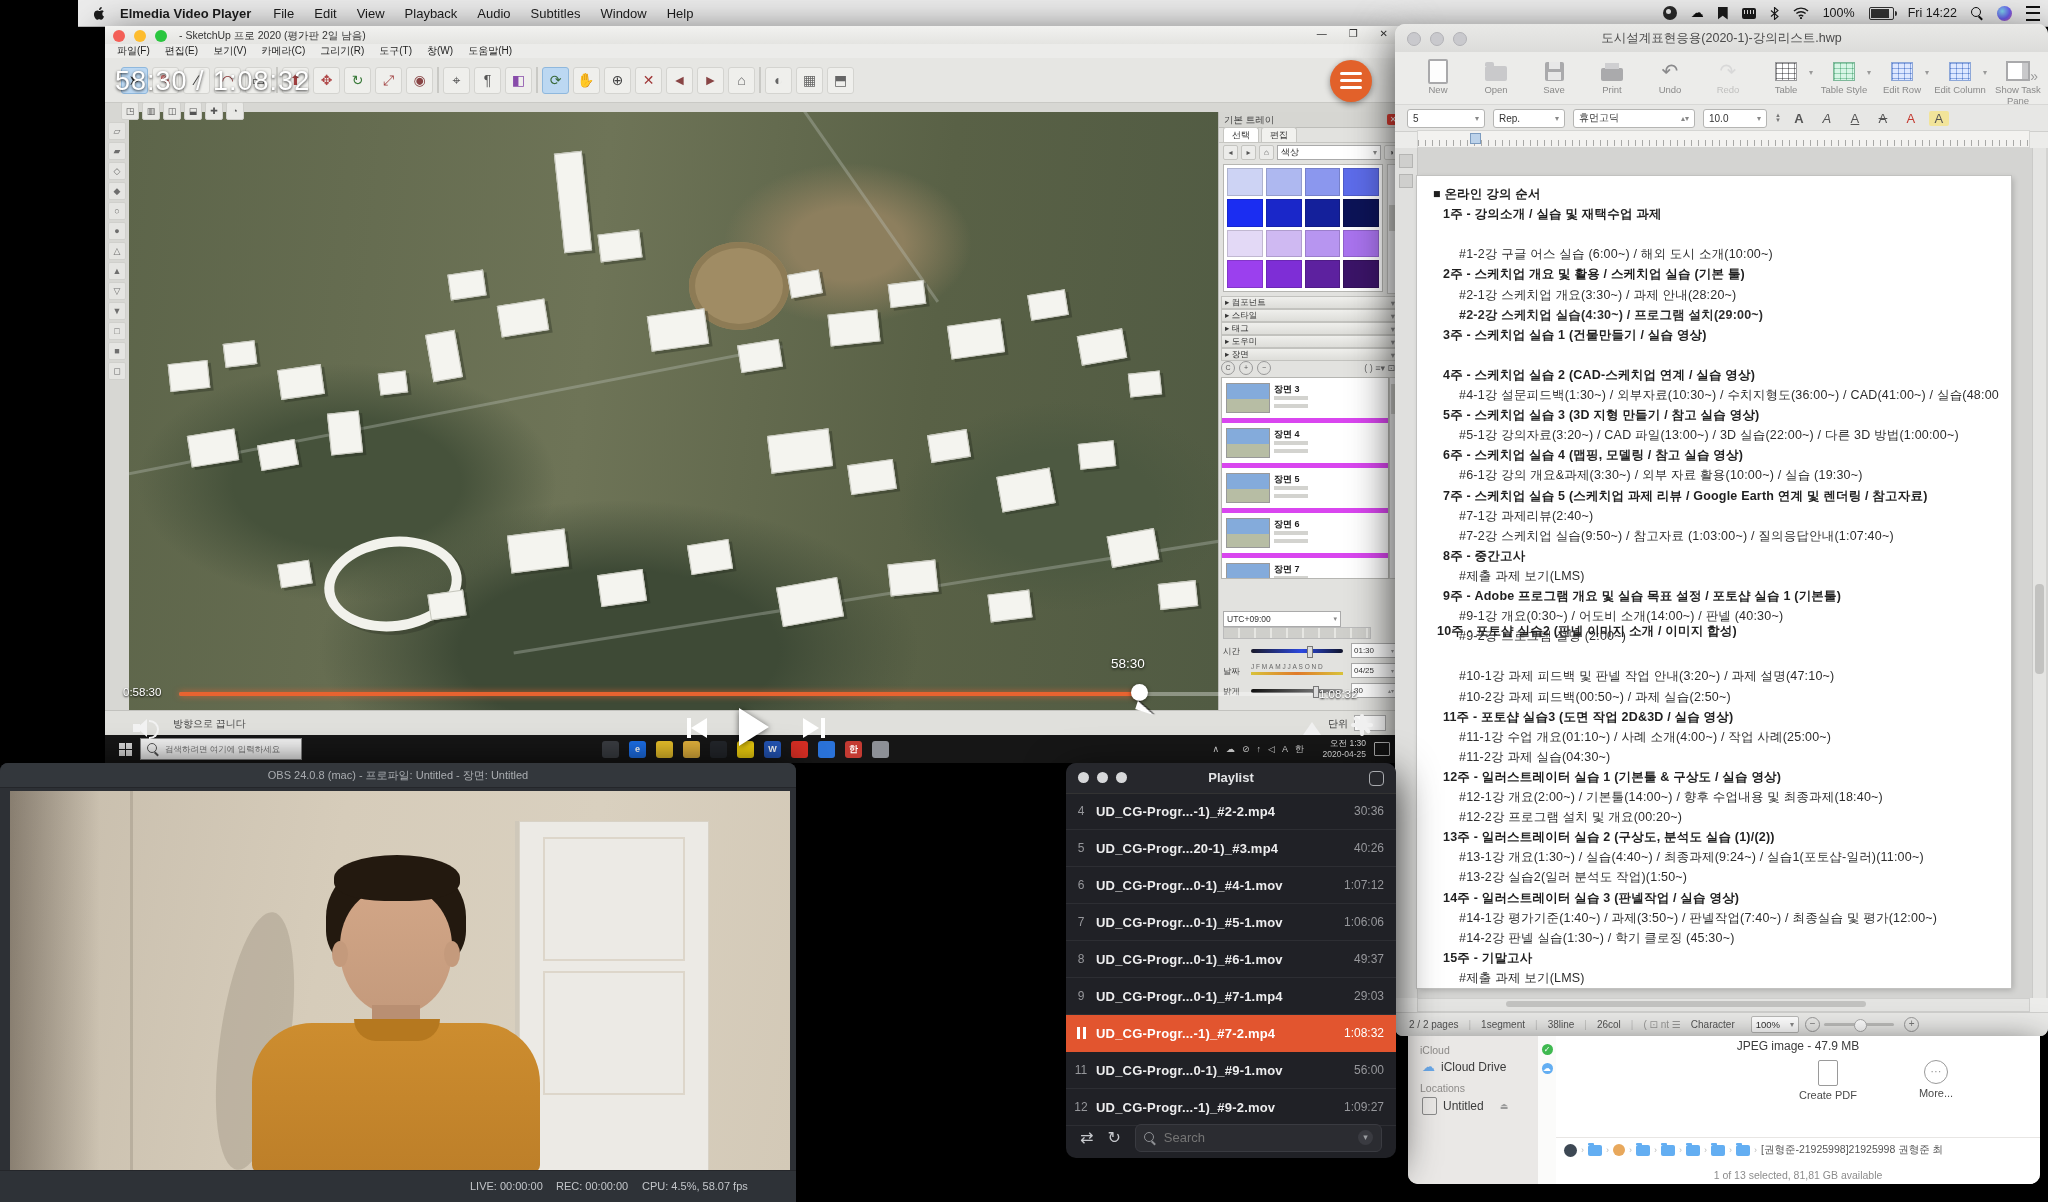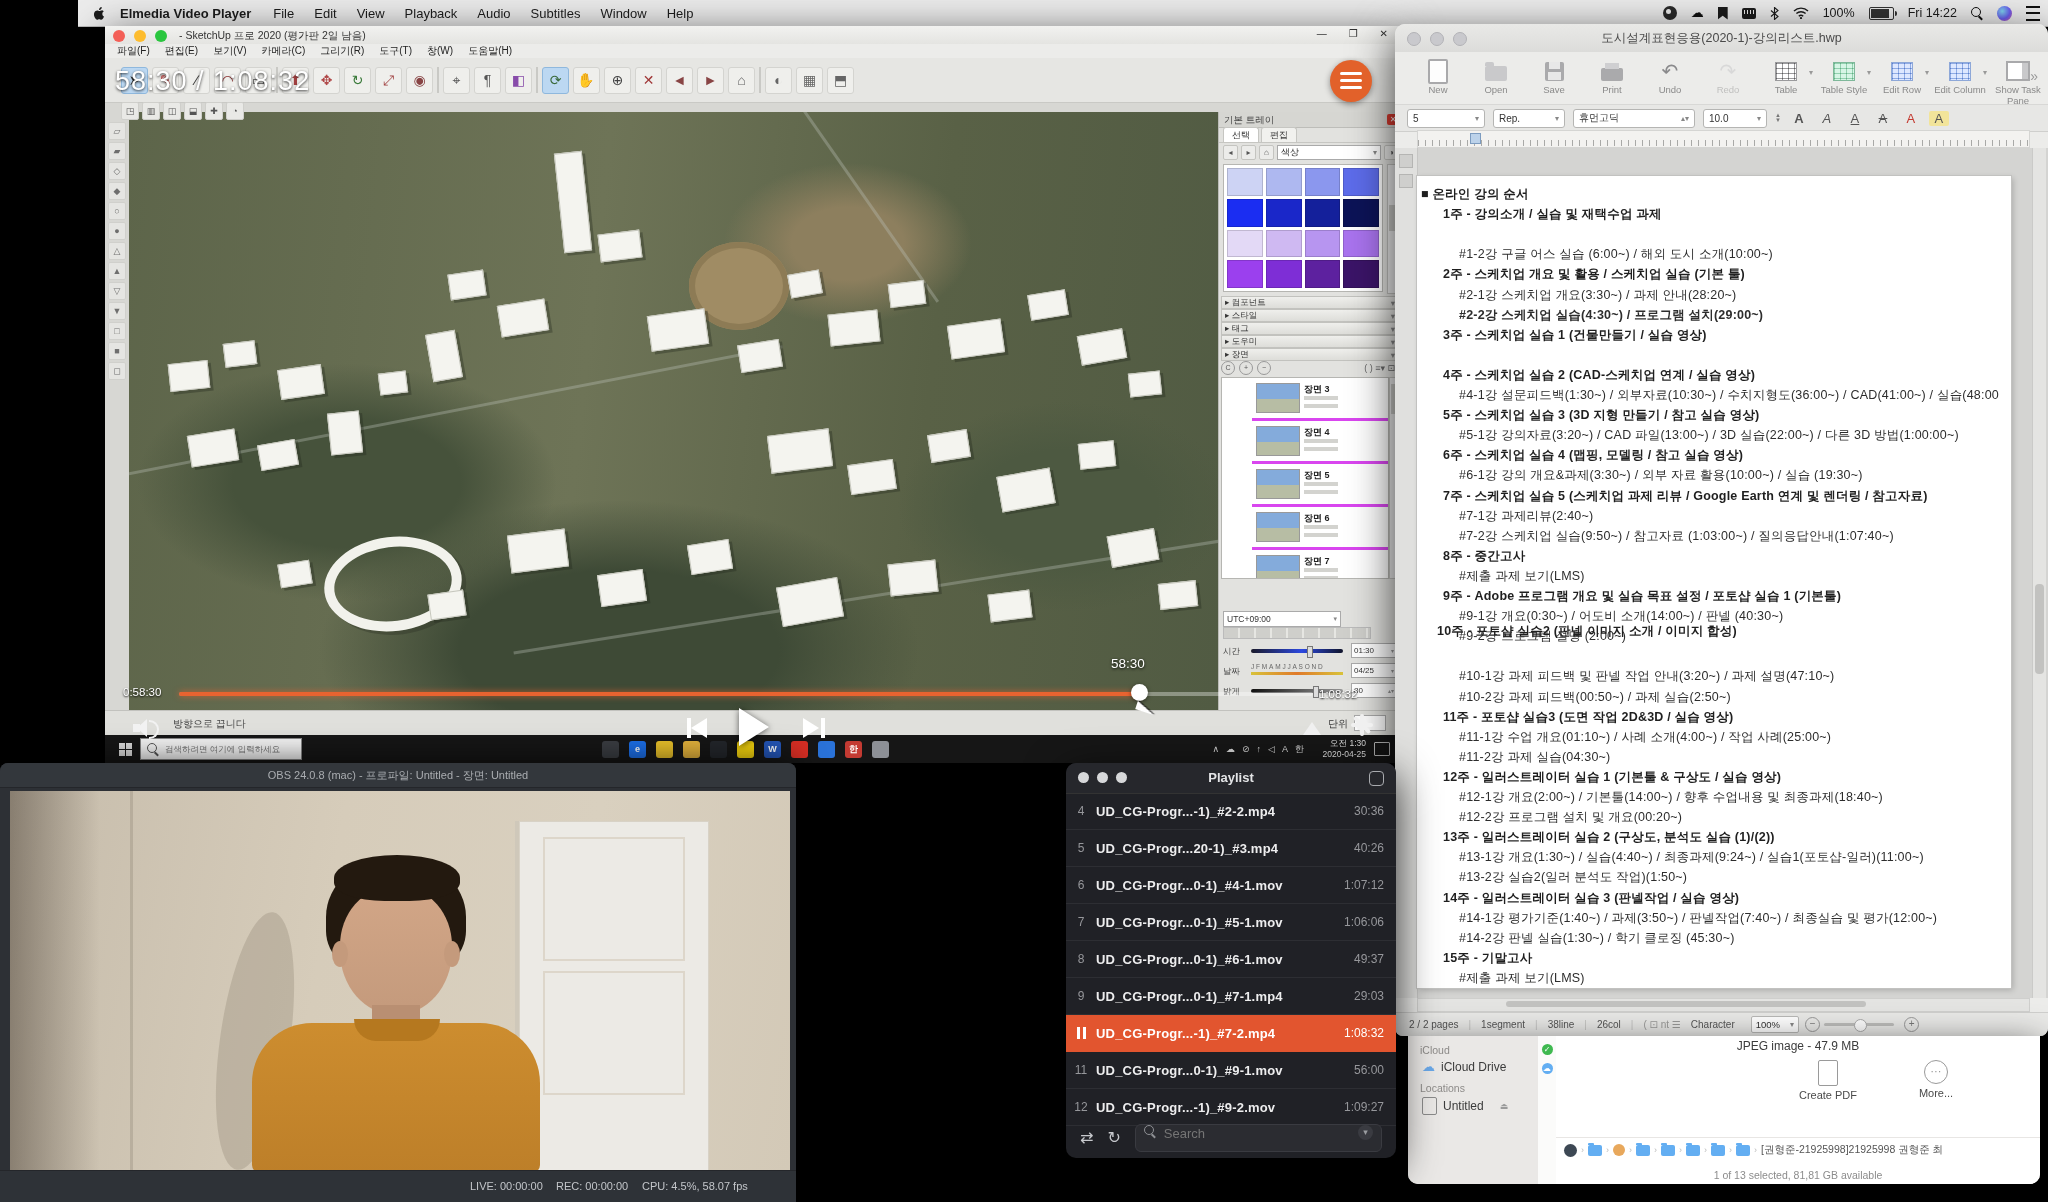--- a/index.html
+++ b/index.html
@@ -87,21 +87,21 @@
   .swatches{position:absolute;left:4px;top:52px;width:160px;height:128px;background:#fff;border:1px solid #b6b6b2;
     display:grid;grid-template-columns:repeat(4,1fr);gap:3px;padding:3px;box-sizing:border-box;}
   .sw{border:1px solid rgba(0,0,0,.15);}
   .tray-scroll{position:absolute;right:2px;top:52px;width:10px;height:128px;background:#eee;border:1px solid #c2c2be;}
   .tray-scroll i{position:absolute;left:1px;right:1px;top:40px;height:26px;background:#c9c9c5;}
   .tsec{position:absolute;left:2px;right:2px;height:11px;background:linear-gradient(#efefec,#ddddd9);
     border:1px solid #c2c2be;font-size:8.5px;color:#333;display:flex;align-items:center;padding:0 3px;justify-content:space-between;}
   .ticons{position:absolute;left:2px;top:248px;right:2px;height:15px;display:flex;align-items:center;gap:4px;font-size:9px;color:#555;}
   .tic{width:12px;height:12px;border:1px solid #999;border-radius:50%;display:flex;align-items:center;justify-content:center;font-size:7px;}
   .scenes{position:absolute;left:2px;top:265px;right:12px;height:200px;background:#fff;border:1px solid #b6b6b2;overflow:hidden;}
-  .scene{height:40px;border-bottom:3px solid #d946ef;position:relative;margin-left:30px;}
+  .scene{height:40px;border-bottom:5px solid #d946ef;position:relative;}
   .scene .th{position:absolute;left:4px;top:5px;width:42px;height:28px;background:linear-gradient(#84abdb 55%,#b7bda4 55%);border:1px solid #999;}
   .scene .lb{position:absolute;left:52px;top:5px;font-size:9px;font-weight:bold;color:#222;}
   .scene .s1,.scene .s2{position:absolute;left:52px;height:4px;width:34px;background:#d3d3cf;}
   .scene .s1{top:18px}.scene .s2{top:26px}
   .scenes-scroll{position:absolute;right:0;top:265px;width:10px;height:200px;background:#eee;border:1px solid #c2c2be;}
   .shadowp{position:absolute;left:2px;top:468px;right:2px;height:126px;font-size:8.5px;margin-top:29px;}
   .srow{position:relative;height:20px;}
   .slab{position:absolute;left:2px;top:5px;color:#444;}
   .strack{position:absolute;left:30px;top:8px;width:92px;height:4px;border-radius:2px;}
   .strack.time{background:linear-gradient(90deg,#1a1a2a,#2c49e0 55%,#10142a);}
@@ -283,21 +283,21 @@
   .plnum{width:30px;text-align:center;color:#96979b;font-size:12px;flex:none;}
   .plname{flex:1;color:#ededee;font-size:13px;font-weight:bold;letter-spacing:.2px;white-space:nowrap;overflow:hidden;}
   .pldur{width:62px;text-align:right;color:#96979b;font-size:12px;padding-right:12px;flex:none;}
   .plrow.active{background:#e2552f;border-bottom-color:#e2552f;}
   .plrow.active .plname,.plrow.active .pldur{color:#fff;}
   .pause{width:30px;display:flex;justify-content:center;gap:3px;flex:none;}
   .pause i{width:3px;height:12px;background:#fff;}
   .pl-bottom{position:absolute;left:0;bottom:0;right:0;height:41px;display:flex;align-items:center;gap:14px;padding-left:14px;}
   .plic{color:#c6c8cc;font-size:16px;}
   .pl-search{flex:1;height:26px;margin-right:14px;background:#2b2c31;border:1px solid #3a3b41;border-radius:6px;
-    display:flex;align-items:flex-start;padding:0 8px;gap:6px;}
+    display:flex;align-items:center;padding:0 8px;gap:6px;}
   .pl-search .ic-mag i{border-color:#8e9094}.pl-search .ic-mag b{background:#8e9094}
   .pl-search input{background:transparent;border:none;outline:none;color:#8e9094;font-size:13px;width:170px;
     font-family:"Liberation Sans",sans-serif;}
   .pl-chev{margin-left:auto;width:15px;height:15px;border-radius:50%;background:#3a3b41;color:#9b9da1;font-size:9px;
     text-align:center;line-height:15px;}
 
   
   .obs-window{position:absolute;left:0;top:763px;width:796px;height:439px;background:#2d3035;border-radius:8px 8px 0 0;
     box-shadow:0 -4px 30px rgba(0,0,0,.6);overflow:hidden;}
   .obs-titlebar{position:absolute;left:0;top:0;right:0;height:24px;background:#33373c;border-bottom:1px solid #24262a;}
@@ -834,21 +834,21 @@
     <div class="hwp-ruler">
         <span class="ticks"></span>
         <span class="mark"></span>
       </div>
     <div class="hwp-content">
       <div class="hwp-gutter">
           <i></i>
           <i></i>
         </div>
       <div class="hwp-page" id="hwp-page">
-          <div class="docline b" style="top:10px;padding-left:4px;">■ 온라인 강의 순서</div>
+          <div class="docline b" style="top:10px;padding-left:16px;">■ 온라인 강의 순서</div>
           <div class="docline b" style="top:30.1px;padding-left:26px;">1주 - 강의소개 / 실습 및 재택수업 과제</div>
           <div class="docline" style="top:70.30000000000001px;padding-left:42px;">#1-2강 구글 어스 실습 (6:00~) / 해외 도시 소개(10:00~)</div>
           <div class="docline b" style="top:90.4px;padding-left:26px;">2주 - 스케치업 개요 및 활용 / 스케치업 실습 (기본 툴)</div>
           <div class="docline" style="top:110.5px;padding-left:42px;">#2-1강 스케치업 개요(3:30~) / 과제 안내(28:20~)</div>
           <div class="docline" style="top:130.60000000000002px;padding-left:42px;font-weight:bold;">#2-2강 스케치업 실습(4:30~) / 프로그램 설치(29:00~)</div>
           <div class="docline b" style="top:150.70000000000002px;padding-left:26px;">3주 - 스케치업 실습 1 (건물만들기 / 실습 영상)</div>
           <div class="docline b" style="top:190.9px;padding-left:26px;">4주 - 스케치업 실습 2 (CAD-스케치업 연계 / 실습 영상)</div>
           <div class="docline" style="top:211px;padding-left:42px;">#4-1강 설문피드백(1:30~) / 외부자료(10:30~) / 수치지형도(36:00~) / CAD(41:00~) / 실습(48:00</div>
           <div class="docline b" style="top:231.10000000000002px;padding-left:26px;">5주 - 스케치업 실습 3 (3D 지형 만들기 / 참고 실습 영상)</div>
           <div class="docline" style="top:251.20000000000002px;padding-left:42px;">#5-1강 강의자료(3:20~) / CAD 파일(13:00~) / 3D 실습(22:00~) / 다른 3D 방법(1:00:00~)</div>

